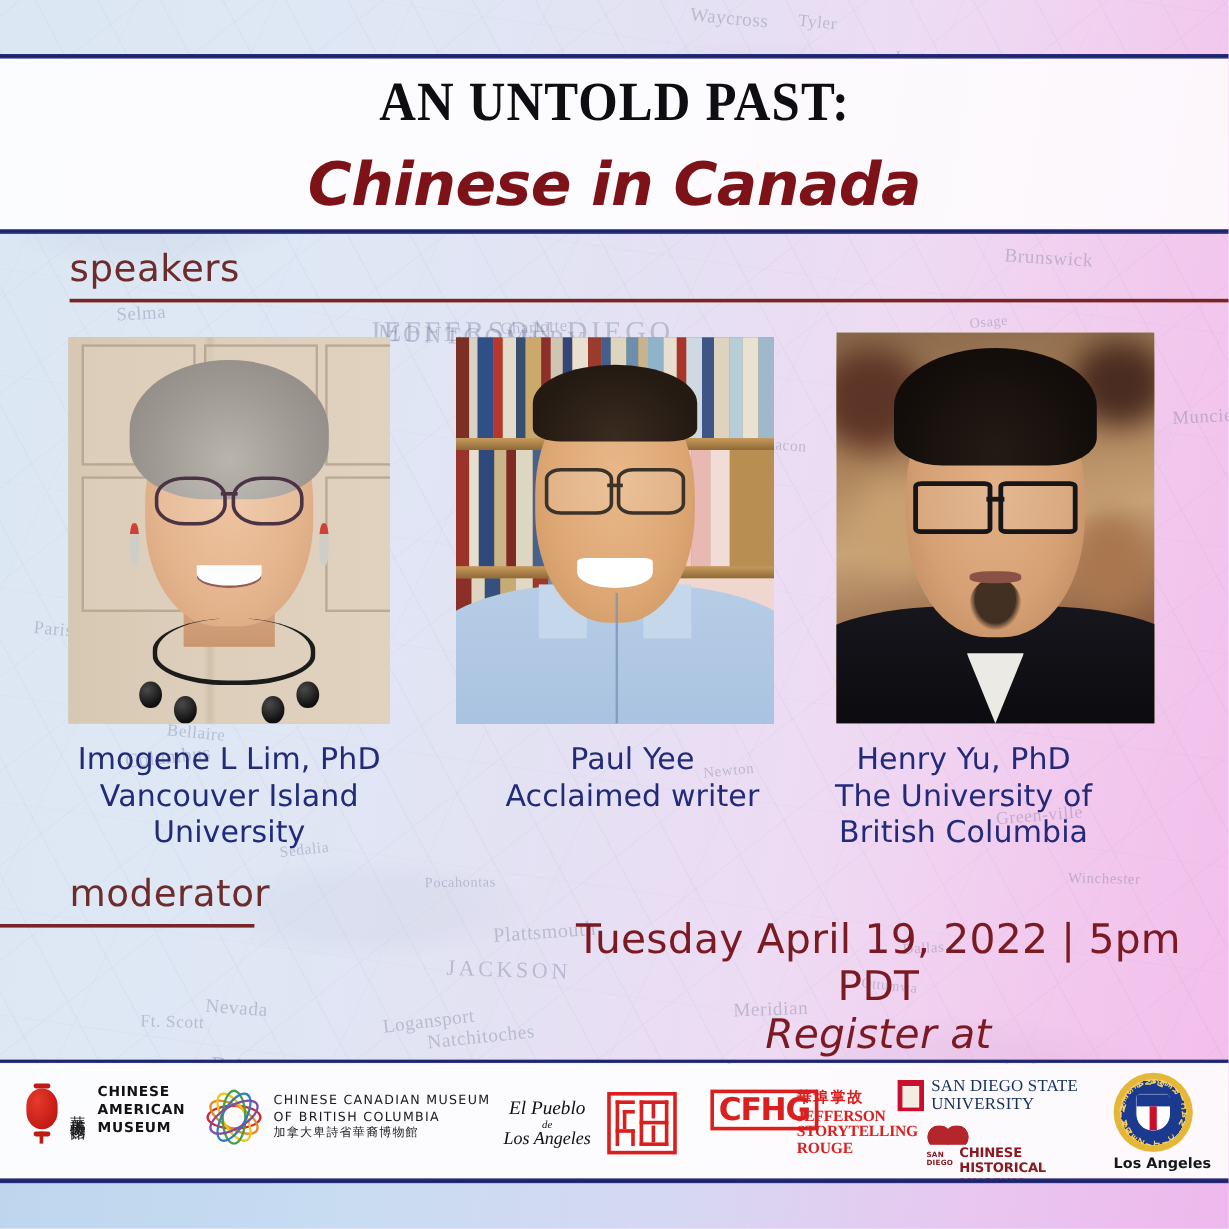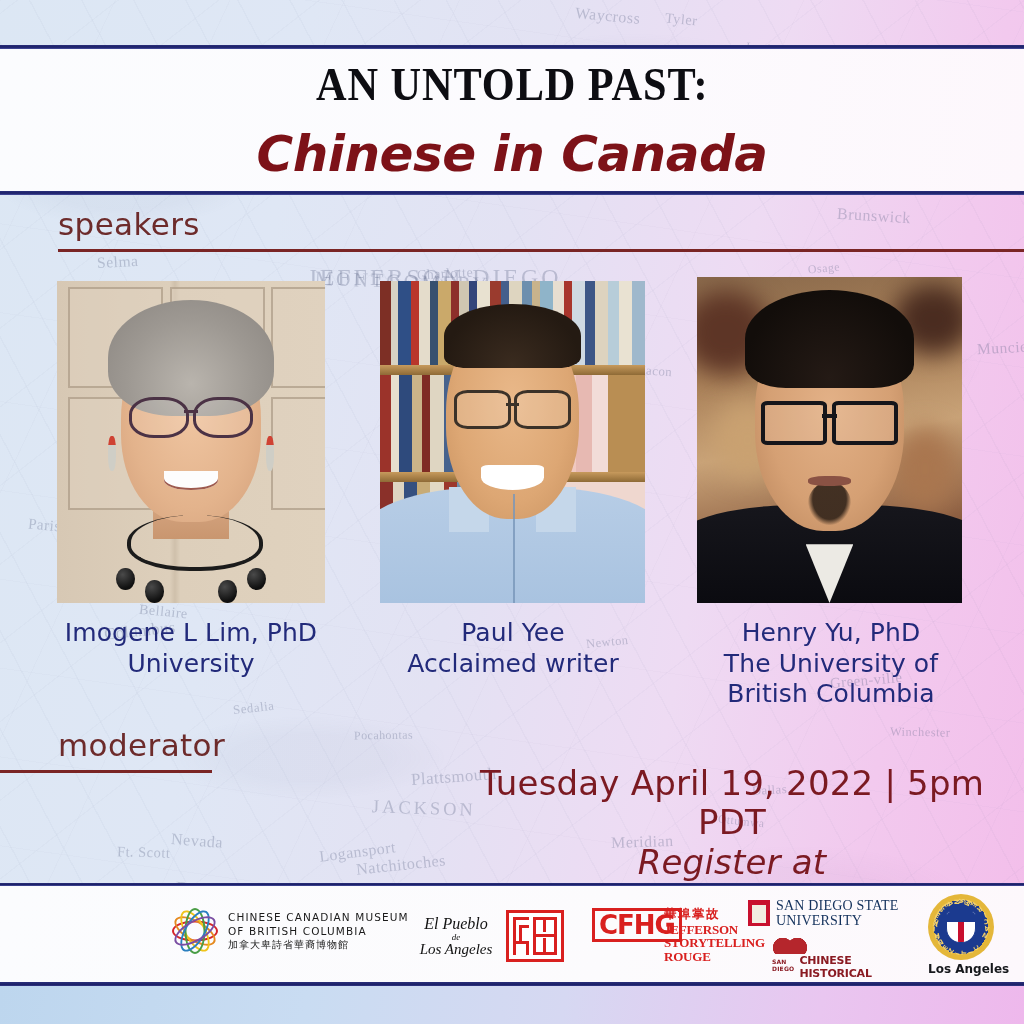--- a/index.html
+++ b/index.html
@@ -406,47 +406,59 @@
     <div class="hair"></div>
     <div class="glass" style="left:24%"></div>
     <div class="glass" style="right:24%"></div>
     <div class="bridge"></div>
     <div class="goatee"></div>
     <div class="mouth"></div>
   </div>
 
   <div class="cap" style="left:40px;top:618px;width:302px">
     <div>Imogene L Lim, PhD</div>
+    <div>Vancouver Island</div>
     <div>University</div>
   </div>
 
-  <div class="cap" style="left:362px;top:618px;width:302px">
+  <div class="cap" style="left:376px;top:618px;width:302px">
     <div>Paul Yee</div>
     <div>Acclaimed writer</div>
   </div>
 
-  <div class="cap" style="left:680px;top:618px;width:302px">
+  <div class="cap" style="left:652px;top:618px;width:302px">
     <div>Henry Yu, PhD</div>
     <div>The University of</div>
     <div>British Columbia</div>
   </div>
 
   <div class="sec-label" style="left:58px;top:727px">moderator</div>
   <div class="sec-rule" style="left:0px;top:770px;width:212px"></div>
   <div id="modname" style="left:58px;top:781px;width:400px">
   </div>
 
   <div id="datewrap" style="left:452px;top:764px;width:560px">
     <div id="dateline">Tuesday April 19, 2022  |  5pm PDT</div>
     <div id="regline">Register at camla.org/anuntoldpast</div>
   </div>
 
   <div class="rule-navy" style="top:883px;height:3px"></div>
   <div id="logostrip">
 
+    <div class="logo" style="left:22px;top:16px">
+      <div class="lantern">
+          <i></i>
+        </div>
+      <div class="cjk-v" style="margin-left:8px">華美博物館</div>
+      <div class="camtext" style="margin-left:10px">
+        <div>CHINESE</div>
+        <div>AMERICAN</div>
+        <div>MUSEUM</div>
+      </div>
+    </div>
 
     <div class="logo" style="left:172px;top:22px">
       <div class="ccm-mark">
         <span style="border-color:#d6262a;transform:translate(-50%,-50%) rotate(0deg)"></span>
         <span style="border-color:#e58a1f;transform:translate(-50%,-50%) rotate(30deg)"></span>
         <span style="border-color:#f0c41b;transform:translate(-50%,-50%) rotate(60deg)"></span>
         <span style="border-color:#4a9e46;transform:translate(-50%,-50%) rotate(90deg)"></span>
         <span style="border-color:#2a7fbf;transform:translate(-50%,-50%) rotate(120deg)"></span>
         <span style="border-color:#7a4ea3;transform:translate(-50%,-50%) rotate(150deg)"></span>
       </div>

